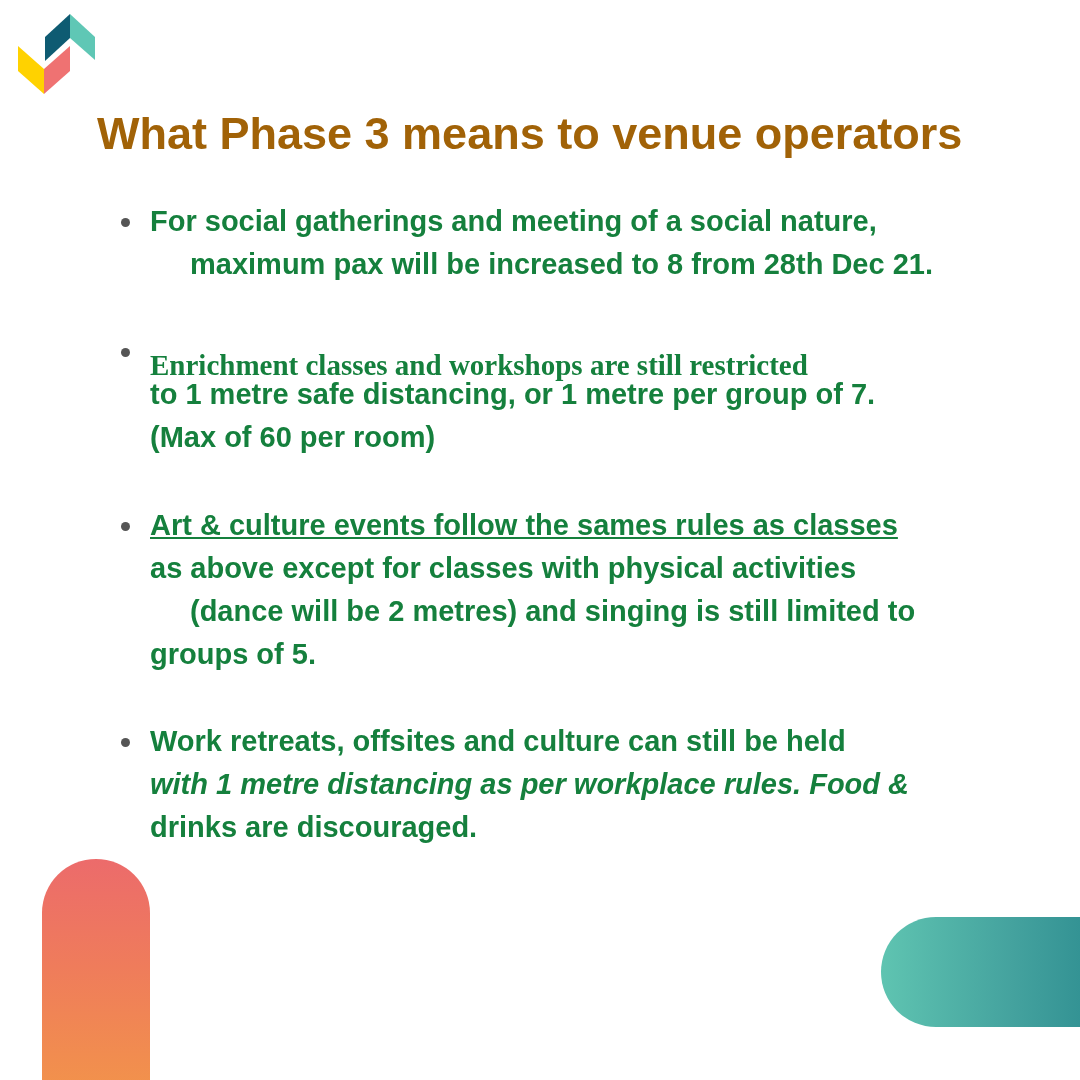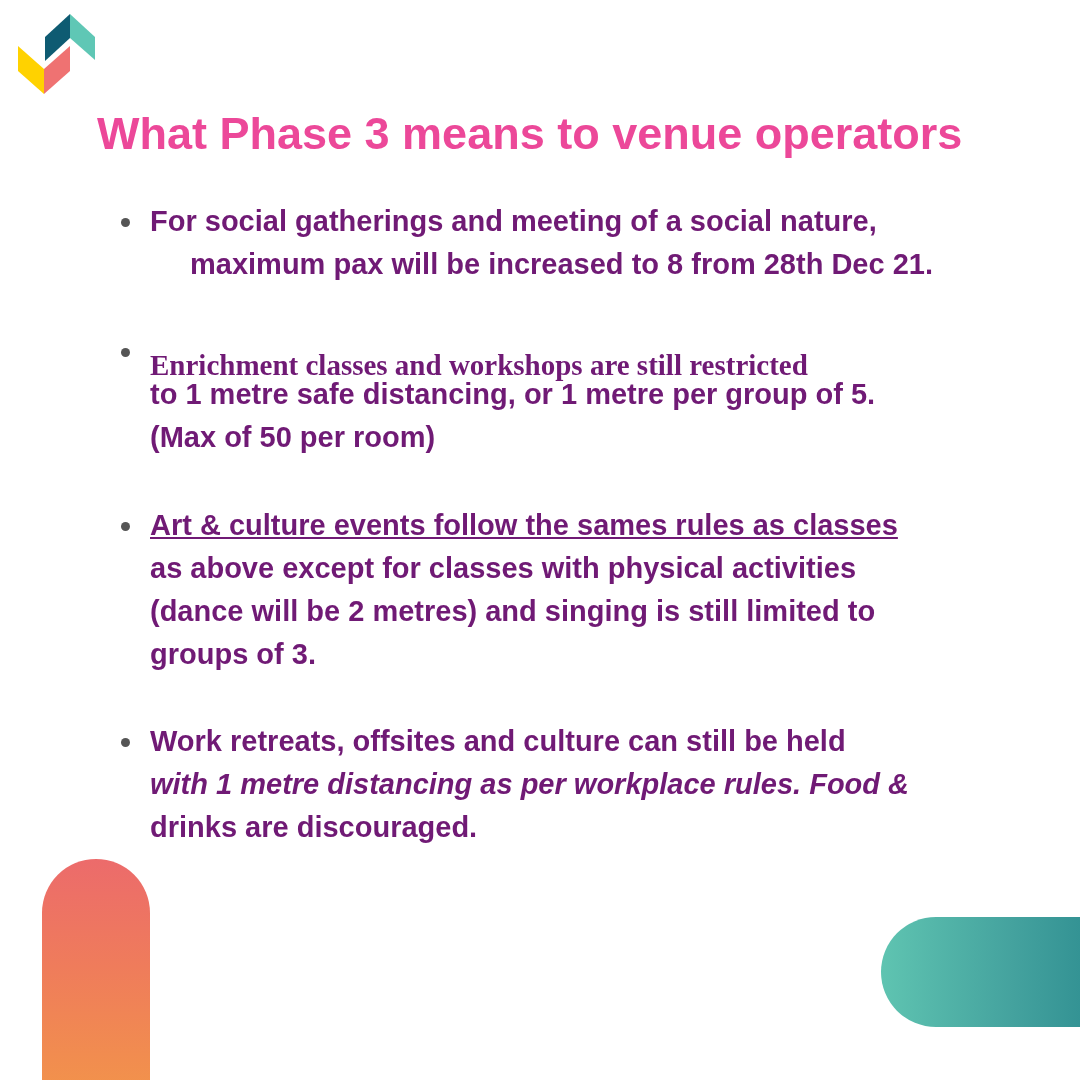--- a/index.html
+++ b/index.html
@@ -21,21 +21,21 @@
       width: 110px;
       height: 110px;
     }
     .title {
       position: absolute;
       left: 97px;
       top: 106px;
       margin: 0;
       font-size: 45px;
       font-weight: bold;
-      color: #ec4899;
+      color: #a16207;
       white-space: nowrap;
       letter-spacing: 0px;
       line-height: 56px;
     }
     .bullets {
       position: absolute;
       left: 0;
       top: 0;
       margin: 0;
       padding: 0;
@@ -52,21 +52,21 @@
       width: 9px;
       height: 9px;
       border-radius: 50%;
       background: #555555;
     }
     .bullet-line {
       position: absolute;
       left: 32px;
       font-size: 29px;
       font-weight: bold;
-      color: #701a75;
+      color: #15803d;
       white-space: nowrap;
       line-height: 36px;
     }
     .deco-orange {
       position: absolute;
       left: 42px;
       top: 859px;
       width: 108px;
       height: 240px;
       border-radius: 54px 54px 0 0;
@@ -98,30 +98,30 @@
 
   <li class="bullet-item" style="top:0;">
     <span class="bullet-dot" style="top:218px;"></span>
     <span class="bullet-line" style="top:203px;">For social gatherings and meeting of a social nature,</span>
     <span class="bullet-line" style="top:246px;margin-left:40px;">maximum pax will be increased to 8 from 28th Dec 21.</span>
   </li>
 
   <li class="bullet-item" style="top:0;">
     <span class="bullet-dot" style="top:348px;"></span>
     <span class="bullet-line" style="top:347px;font-family:Liberation Serif, serif;">Enrichment classes and workshops are still restricted</span>
-    <span class="bullet-line" style="top:376px;">to 1 metre safe distancing, or 1 metre per group of 5.</span>
-    <span class="bullet-line" style="top:419px;">(Max of 50 per room)</span>
+    <span class="bullet-line" style="top:376px;">to 1 metre safe distancing, or 1 metre per group of 7.</span>
+    <span class="bullet-line" style="top:419px;">(Max of 60 per room)</span>
   </li>
 
   <li class="bullet-item" style="top:0;">
     <span class="bullet-dot" style="top:522px;"></span>
     <span class="bullet-line" style="top:507px;text-decoration:underline;">Art &amp; culture events follow the sames rules as classes</span>
     <span class="bullet-line" style="top:550px;">as above except for classes with physical activities</span>
-    <span class="bullet-line" style="top:593px;">(dance will be 2 metres) and singing is still limited to</span>
-    <span class="bullet-line" style="top:636px;">groups of 3.</span>
+    <span class="bullet-line" style="top:593px;margin-left:40px;">(dance will be 2 metres) and singing is still limited to</span>
+    <span class="bullet-line" style="top:636px;">groups of 5.</span>
   </li>
 
   <li class="bullet-item" style="top:0;">
     <span class="bullet-dot" style="top:738px;"></span>
     <span class="bullet-line" style="top:723px;">Work retreats, offsites and culture can still be held</span>
     <span class="bullet-line" style="top:766px;font-style:italic;">with 1 metre distancing as per workplace rules. Food &amp;</span>
     <span class="bullet-line" style="top:809px;">drinks are discouraged.</span>
   </li>
 </ul>
 

